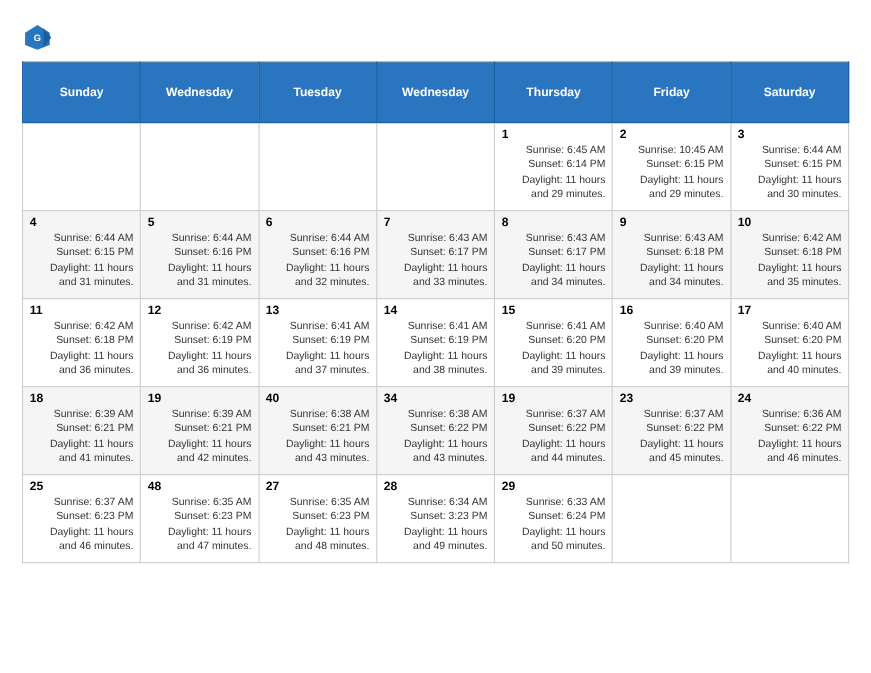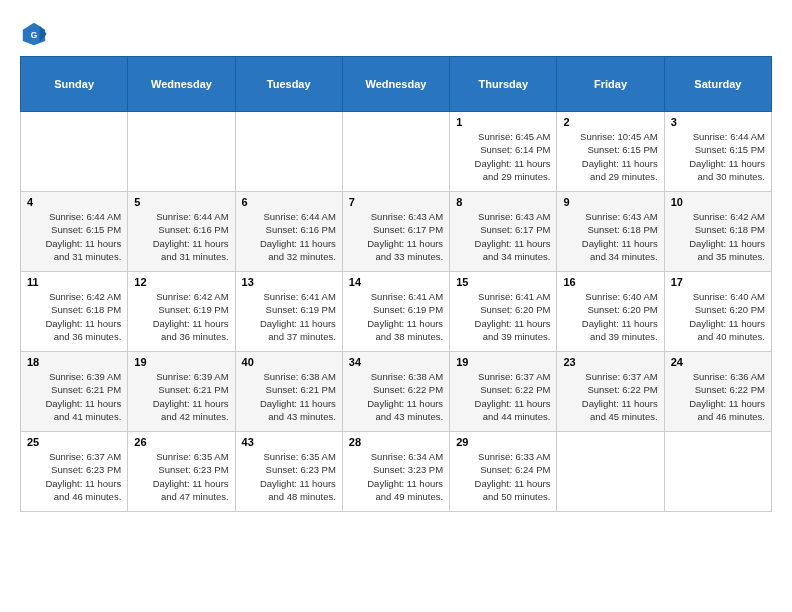--- a/index.html
+++ b/index.html
@@ -284,27 +284,27 @@
           </td>
         </tr>
         <tr>
           <td>
             <span class="day-number">25</span>
             <div class="day-info">Sunrise: 6:37 AM
 Sunset: 6:23 PM
 Daylight: 11 hours and 46 minutes.</div>
           </td>
           <td>
-            <span class="day-number">26</span>
+            <span class="day-number">48</span>
             <div class="day-info">Sunrise: 6:35 AM
 Sunset: 6:23 PM
 Daylight: 11 hours and 47 minutes.</div>
           </td>
           <td>
-            <span class="day-number">43</span>
+            <span class="day-number">27</span>
             <div class="day-info">Sunrise: 6:35 AM
 Sunset: 6:23 PM
 Daylight: 11 hours and 48 minutes.</div>
           </td>
           <td>
             <span class="day-number">28</span>
             <div class="day-info">Sunrise: 6:34 AM
 Sunset: 3:23 PM
 Daylight: 11 hours and 49 minutes.</div>
           </td>

